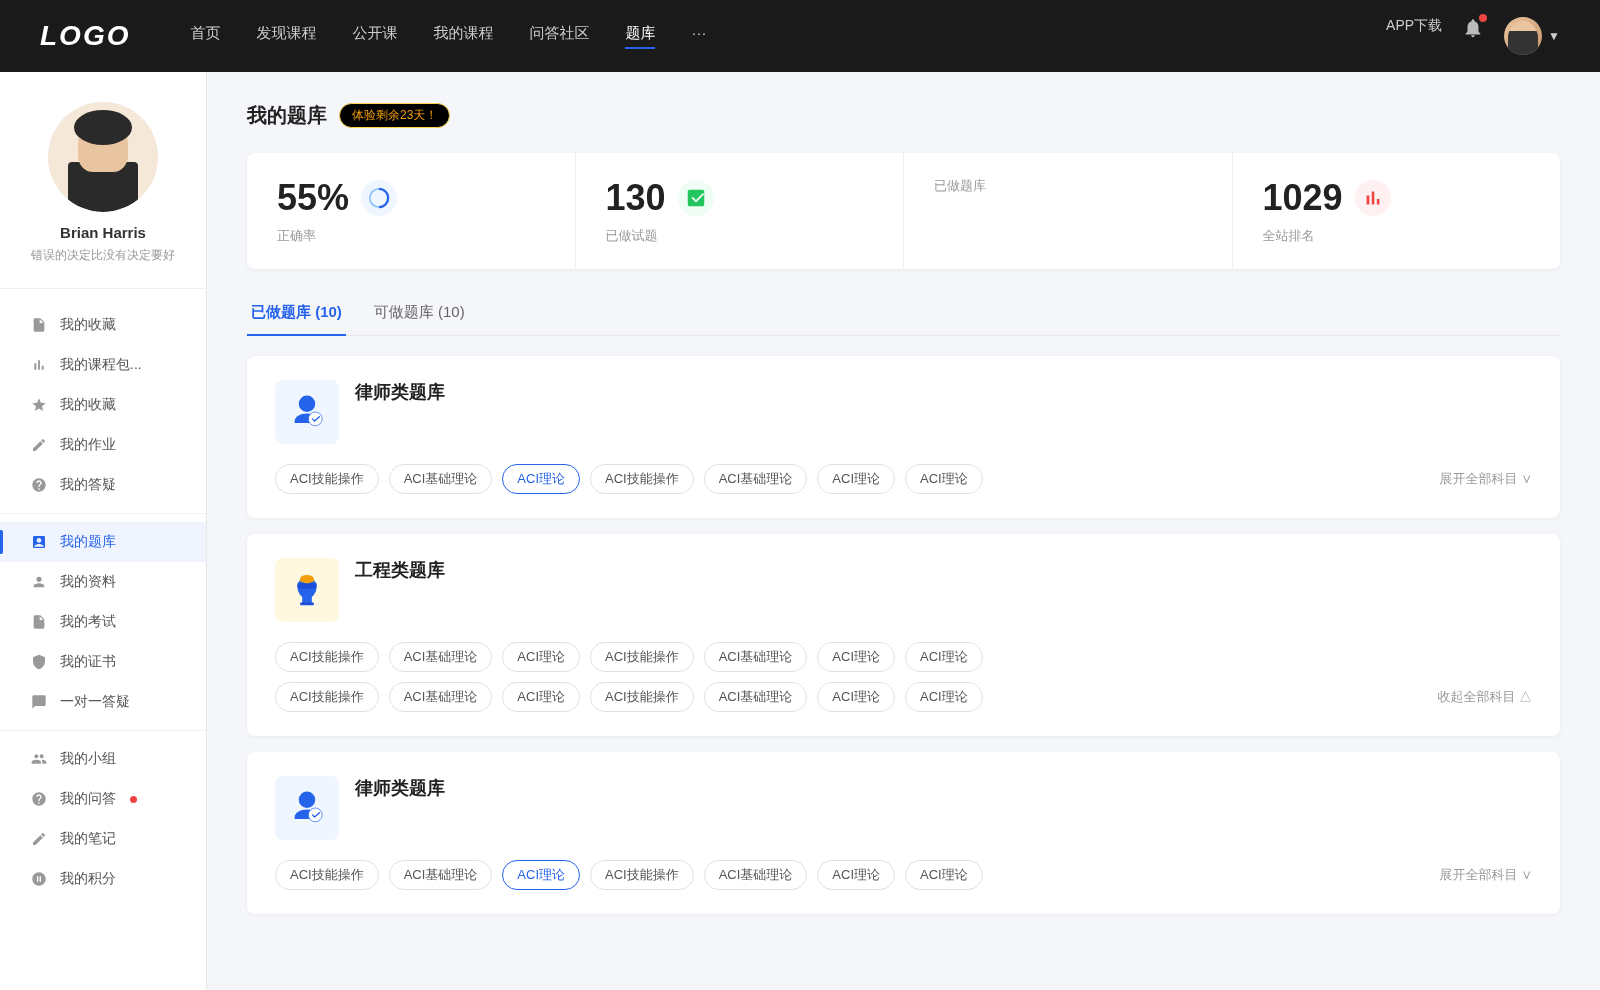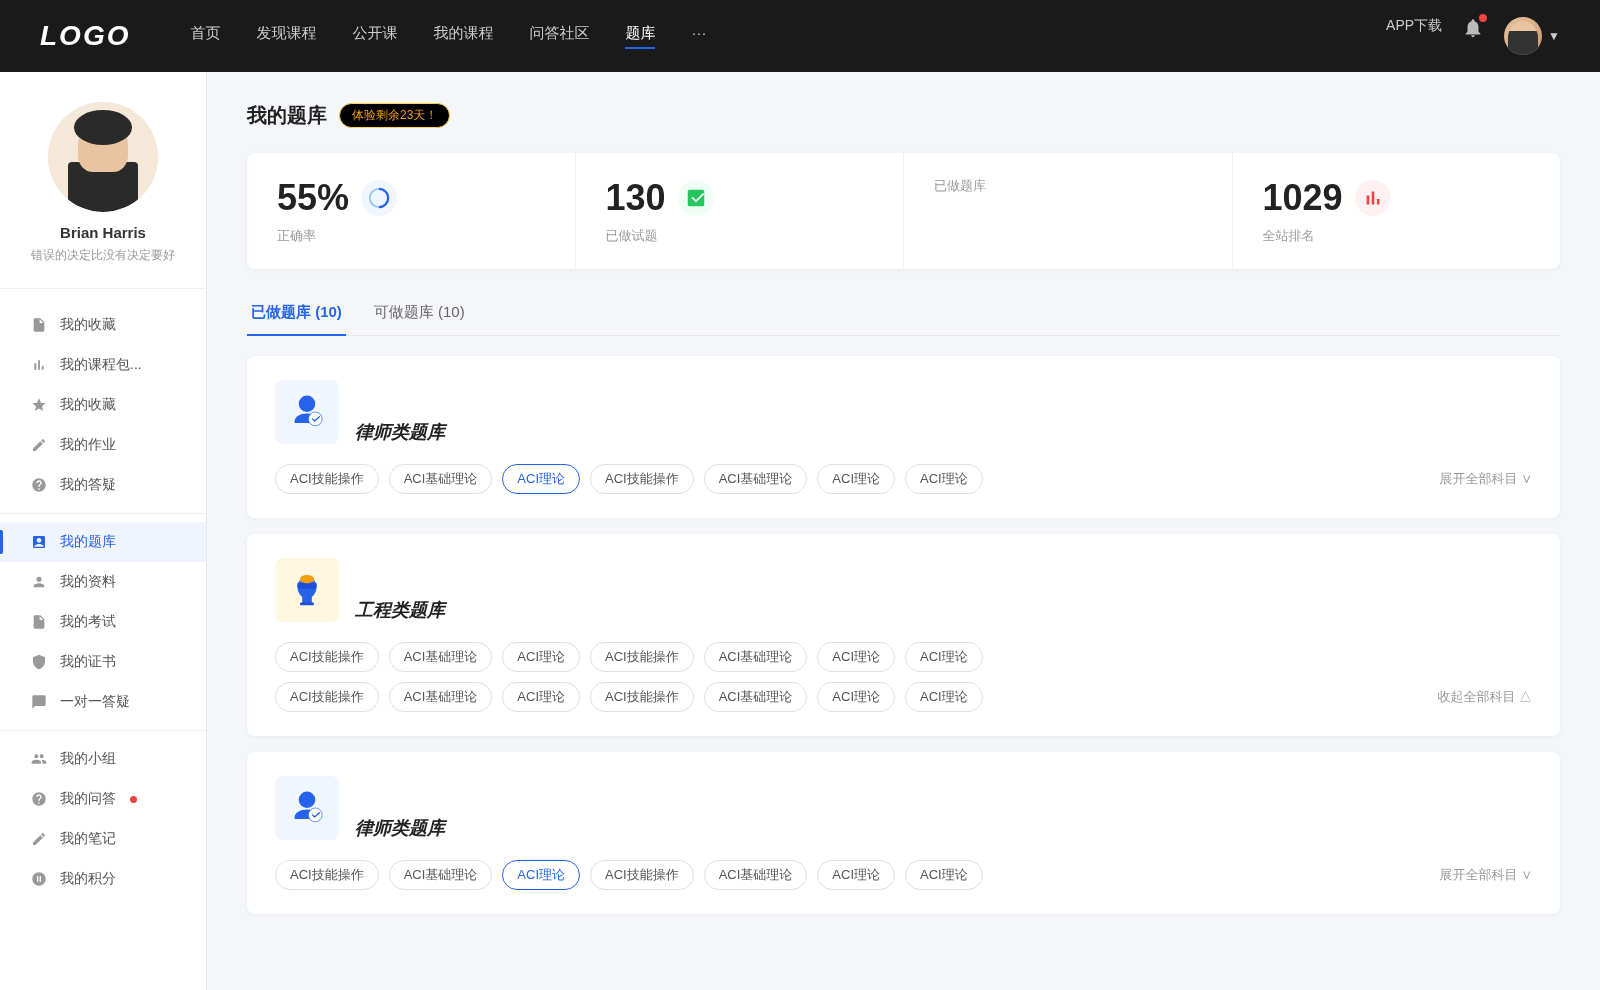--- a/index.html
+++ b/index.html
@@ -54,21 +54,21 @@
     .stat-icon-red { background: #fff1f2; }
     .stat-label { font-size: 13px; color: #999; }
 
     
     .tabs-row { display: flex; gap: 24px; margin-bottom: 20px; border-bottom: 1px solid #e8e8e8; }
     .tab { padding: 10px 4px 12px; font-size: 15px; color: #666; cursor: pointer; border-bottom: 2px solid transparent; margin-bottom: -1px; }
     .tab.active { color: #2563eb; border-bottom: 2px solid #2563eb; font-weight: 600; }
 
     
     .quiz-section { background: white; border-radius: 8px; margin-bottom: 16px; padding: 24px 28px; box-shadow: 0 1px 4px rgba(0,0,0,0.05); }
-    .quiz-header { display: flex; align-items: flex-end; gap: 16px; margin-bottom: 20px; font-style: italic; }
+    .quiz-header { display: flex; align-items: flex-start; gap: 16px; margin-bottom: 20px; }
     .quiz-icon { width: 64px; height: 64px; border-radius: 8px; background: #eff6ff; display: flex; align-items: center; justify-content: center; flex-shrink: 0; }
     .quiz-title { font-size: 18px; font-weight: 600; color: #222; }
     .tag { padding: 5px 14px; border-radius: 20px; font-size: 13px; cursor: pointer; border: 1px solid #e0e0e0; color: #555; background: white; }
     .tag.active { border-color: #2563eb; color: #2563eb; background: white; }
     .expand-link { margin-left: auto; font-size: 13px; color: #999; cursor: pointer; white-space: nowrap; }
 
     
     .menu-divider { height: 1px; background: #f0f0f0; margin: 8px 0; }
   </style>
 </head>

